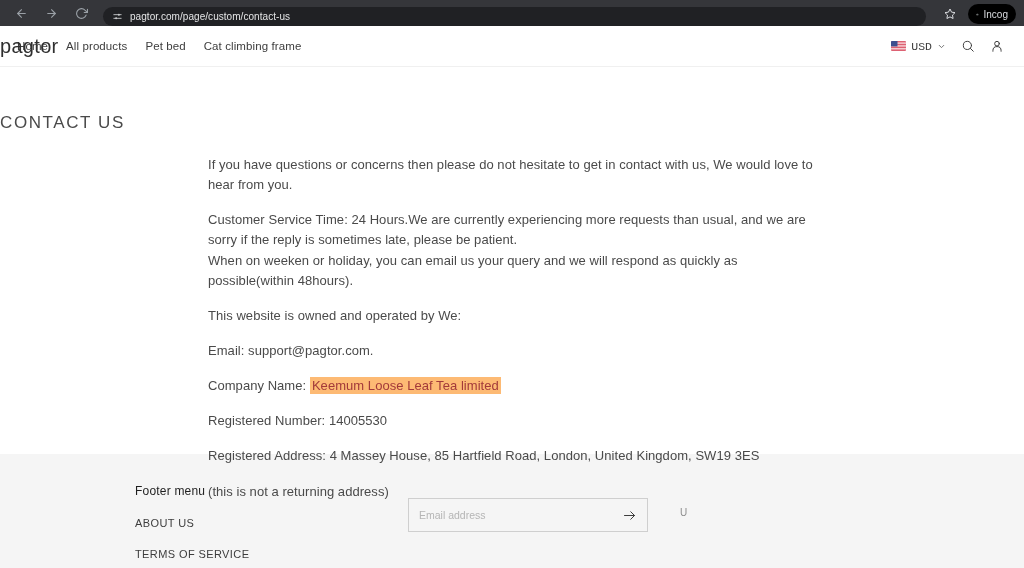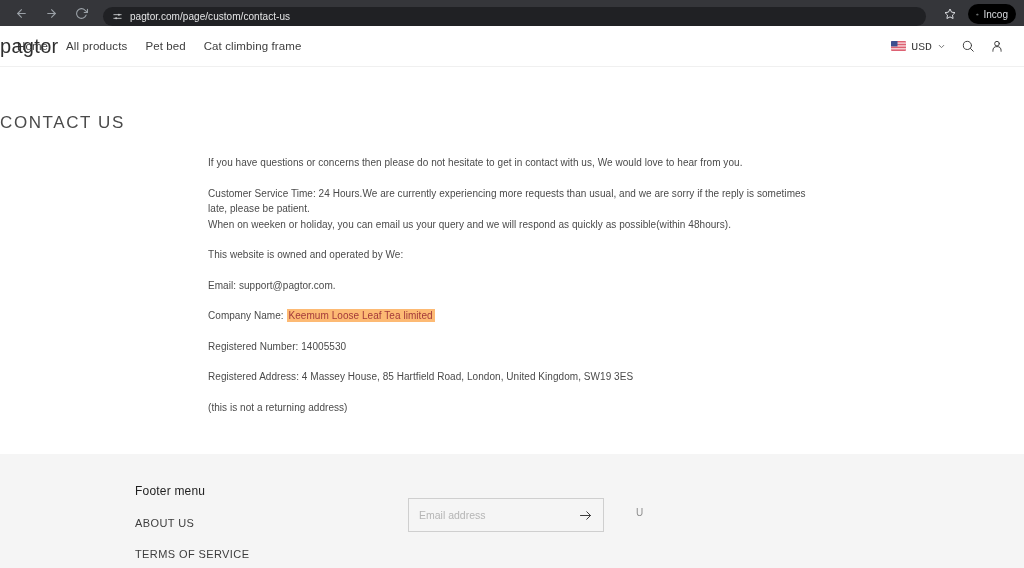--- a/index.html
+++ b/index.html
@@ -185,21 +185,21 @@
     margin-bottom: 22px;
   }
 
   .content-body {
     width: 612px;
     margin: 0 auto;
     padding-left: 2px;
   }
 
   .content-body p {
-    font-size: 10px;
+    font-size: 13px;
     line-height: 1.55;
     color: #4a4a4a;
     margin-bottom: 15px;
     letter-spacing: 0.05px;
   }
 
   .content-body p.tight { margin-bottom: 15px; }
 
   .highlight {
     background: #fdba74;
@@ -238,21 +238,21 @@
   .footer-links a {
     font-size: 11px;
     color: #3d3d3d;
     text-decoration: none;
     letter-spacing: 0.4px;
   }
 
   .footer-col-signup { flex: 0 0 auto; padding-top: 14px; }
 
   .signup-form {
-    width: 196px;
+    width: 240px;
     height: 28px;
     border: 1px solid #cfcfcf;
     background: #f5f5f5;
     display: flex;
     align-items: center;
     padding: 16px 10px;
   }
 
   .signup-form input {
     flex: 1 1 auto;

